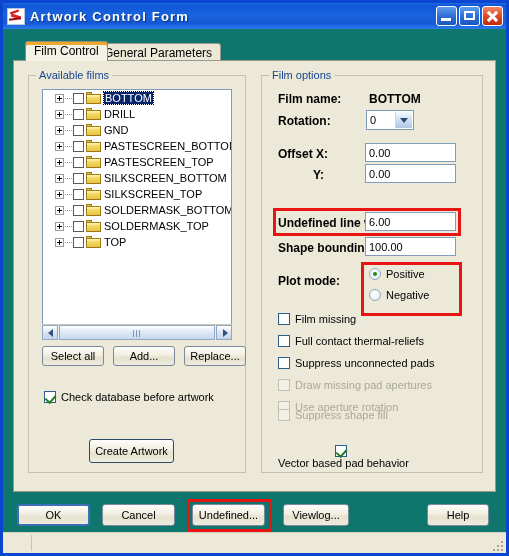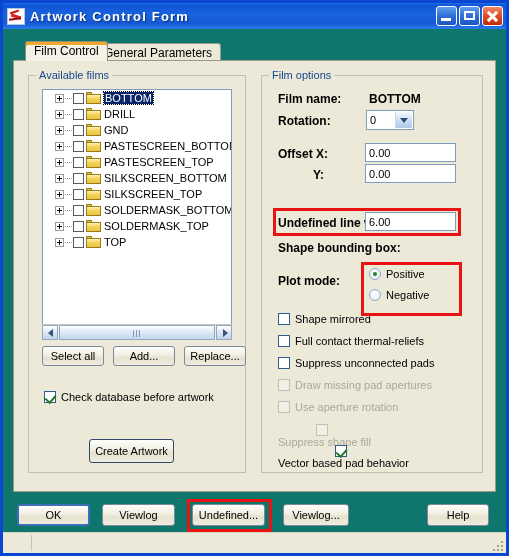--- a/index.html
+++ b/index.html
@@ -353,70 +353,71 @@
 
     <span class="lbl" style="left:264px;top:86px;">Offset  X:</span>
     <div class="field" style="left:351px;top:82px;width:91px;height:19px;">0.00</div>
     <span class="lbl" style="left:299px;top:107px;">Y:</span>
     <div class="field" style="left:351px;top:103px;width:91px;height:19px;">0.00</div>
 
     <span class="lbl" style="left:264px;top:155px;">Undefined line width:</span>
     <div class="field" style="left:351px;top:151px;width:91px;height:19px;">6.00</div>
 
     <span class="lbl" style="left:264px;top:180px;">Shape bounding box:</span>
+    <div class="field" style="left:351px;top:176px;width:91px;height:19px;">100.00</div>
 
     <span class="lbl" style="left:264px;top:213px;">Plot mode:</span>
     <div class="rad" style="left:355px;top:207px;">
       <span class="circ">
           <i class="dot"></i>
         </span>
       <span>Positive</span>
     </div>
     <div class="rad" style="left:355px;top:228px;">
       <span class="circ"></span>
       <span>Negative</span>
     </div>
 
     <div class="chk" style="left:264px;top:252px;">
       <span class="box"></span>
-      <span>Shape mirrored</span>
+      <span>Film missing</span>
     </div>
     <div class="chk" style="left:264px;top:274px;">
       <span class="box"></span>
       <span>Full contact thermal-reliefs</span>
     </div>
     <div class="chk" style="left:264px;top:296px;">
       <span class="box"></span>
       <span>Suppress unconnected pads</span>
     </div>
     <div class="chk disabled" style="left:264px;top:318px;">
       <span class="box"></span>
       <span>Draw missing pad apertures</span>
     </div>
     <div class="chk disabled" style="left:264px;top:340px;">
       <span class="box"></span>
       <span>Use aperture rotation</span>
     </div>
-    <div class="chk disabled" style="left:264px;top:363px;flex-direction:column;">
+    <div class="chk disabled" style="left:264px;top:348px;">
       <span class="box"></span>
       <span>Suppress shape fill</span>
     </div>
     <div class="chk" style="left:264px;top:384px;flex-direction:column;">
       <span class="box">
           <i class="tick"></i>
         </span>
       <span>Vector based pad behavior</span>
     </div>
 
     <div class="redbox" style="left:259px;top:147px;width:188px;height:28px;"></div>
     <div class="redbox" style="left:347px;top:201px;width:101px;height:54px;"></div>
   </div>
 
   <div class="btn default" style="left:14px;top:501px;width:73px;height:22px;">OK</div>
-  <div class="btn" style="left:99px;top:501px;width:73px;height:22px;">Viewlog</div>
+  <div class="btn" style="left:99px;top:501px;width:73px;height:22px;">Cancel</div>
   <div class="btn" style="left:189px;top:501px;width:73px;height:22px;">Undefined...</div>
   <div class="btn" style="left:280px;top:501px;width:66px;height:22px;">Viewlog...</div>
   <div class="btn" style="left:424px;top:501px;width:62px;height:22px;">Help</div>
 
   <div class="redbox" style="left:184px;top:496px;width:85px;height:33px;"></div>
 
   <div class="statusbar">
     <span class="sep"></span>
     <span></span>
     <span class="grip">

